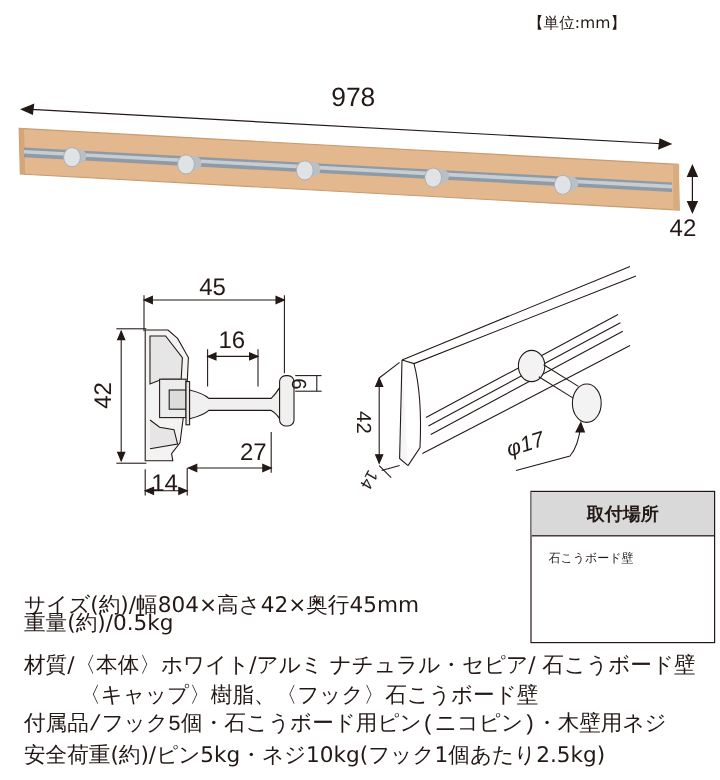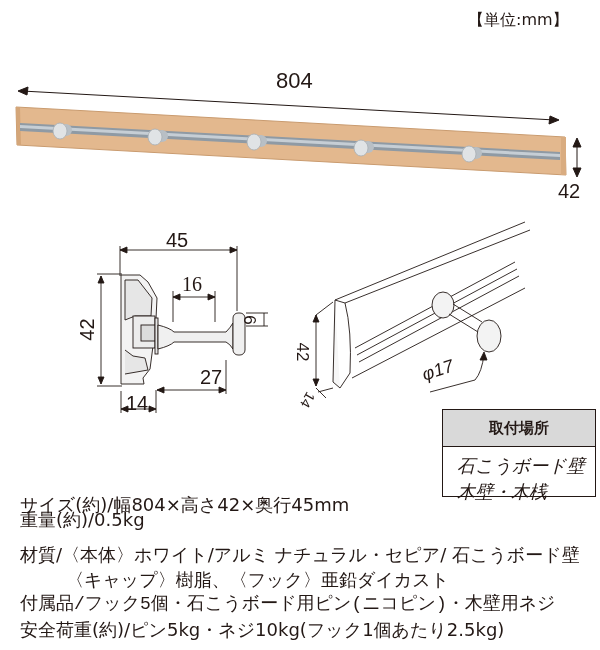--- a/index.html
+++ b/index.html
@@ -1,28 +1,28 @@
 <!DOCTYPE html>
 <html><head>
 <meta charset="utf-8">
 <style>
   html, body { margin:0; padding:0; background:#ffffff; }
   body { width:600px; height:650px; position:relative; overflow:hidden;
          font-family:"DejaVu Sans", sans-serif; color:#231815; }
   .abs { position:absolute; }
-  .unit { left:468px; top:10px; font-size:16px; letter-spacing:0px; }
+  .unit { left:440px; top:10px; font-size:13px; letter-spacing:0px; }
   .dim { font-family:"Liberation Sans", sans-serif; font-size:20px; color:#231815; }
   .dim-804 { left:276px; top:68px; font-size:22px; }
   .dim-42r { left:558px; top:180px; font-size:20px; }
   svg { position:absolute; left:0; top:0; }
-  .place-box { left:442px; top:409px; width:154px; height:88px; border:1px solid #231815; background:#fff; box-sizing:border-box; }
+  .place-box { left:442px; top:409px; width:154px; height:127px; border:1px solid #231815; background:#fff; box-sizing:border-box; }
   .place-head { height:36px; background:#d9d9d9; border-bottom:1px solid #231815; text-align:center;
                 line-height:36px; font-size:15px; font-weight:bold; }
   .place-list { padding:6px 0 0 14px; }
-  .place-item { font-size:18px; line-height:26px;font-style:italic; }
+  .place-item { font-size:10px; line-height:26px; }
   .spec { left:20px; font-size:18px; line-height:25px; white-space:nowrap; }
   .spec-indent { padding-left:46px; }
 </style>
 </head>
 <body>
 
 <div class="abs unit">【単位:mm】</div>
 
 <svg width="600" height="650">
 
@@ -136,40 +136,39 @@
     <polygon points="316,386 313,379 319,379" fill="#231815"></polygon>
 
     <line x1="318" y1="392" x2="333" y2="388"></line>
     <line x1="316" y1="388" x2="326" y2="398"></line>
 
     <path d="M430,392 L475,380 Q482,372 484,354"></path>
     <polygon points="484,352 480,360 487,360" fill="#231815"></polygon>
   </g>
 </svg>
 
-<div class="abs dim dim-804">804</div>
+<div class="abs dim dim-804">978</div>
 <div class="abs dim dim-42r">42</div>
 
 <div class="abs dim" style="left:166px;top:229px;">45</div>
-<div class="abs dim" style="left:182px;top:273px;font-family:Liberation Serif, serif;">16</div>
+<div class="abs dim" style="left:182px;top:273px;">16</div>
 <div class="abs dim" style="left:76px;top:318px;transform:rotate(-90deg);">42</div>
 <div class="abs dim" style="left:244px;top:310px;transform:rotate(90deg);font-size:17px;">6</div>
 <div class="abs dim" style="left:178px;top:366px;margin-left:22px;">27</div>
 <div class="abs dim" style="left:126px;top:392px;">14</div>
 
 <div class="abs dim" style="left:293px;top:342px;transform:rotate(90deg);font-size:17px;">42</div>
 <div class="abs dim" style="left:300px;top:392px;transform:rotate(120deg);font-size:14px;">14</div>
 <div class="abs dim" style="left:422px;top:360px;transform:rotate(-18deg);font-size:18px;font-style:italic;">φ17</div>
 
 <div class="abs place-box">
   <div class="place-head">取付場所</div>
   <div class="place-list">
     <div class="place-item">石こうボード壁</div>
-    <div class="place-item">木壁・木桟</div>
   </div>
 </div>
 
 <div class="abs spec" style="top:492px;">サイズ(約)/幅804×高さ42×奥行45mm</div>
 <div class="abs spec" style="top:507px;">重量(約)/0.5kg</div>
 <div class="abs spec" style="top:542px;">材質/〈本体〉ホワイト/アルミ ナチュラル・セピア/ 石こうボード壁</div>
-<div class="abs spec spec-indent" style="top:567px;">〈キャップ〉樹脂、〈フック〉亜鉛ダイカスト</div>
+<div class="abs spec spec-indent" style="top:567px;">〈キャップ〉樹脂、〈フック〉石こうボード壁</div>
 <div class="abs spec" style="top:592px;font-family:Liberation Mono, monospace;">付属品/フック5個・石こうボード用ピン(ニコピン)・木壁用ネジ</div>
 <div class="abs spec" style="top:617px;">安全荷重(約)/ピン5kg・ネジ10kg(フック1個あたり2.5kg)</div>
 
 </body></html>

